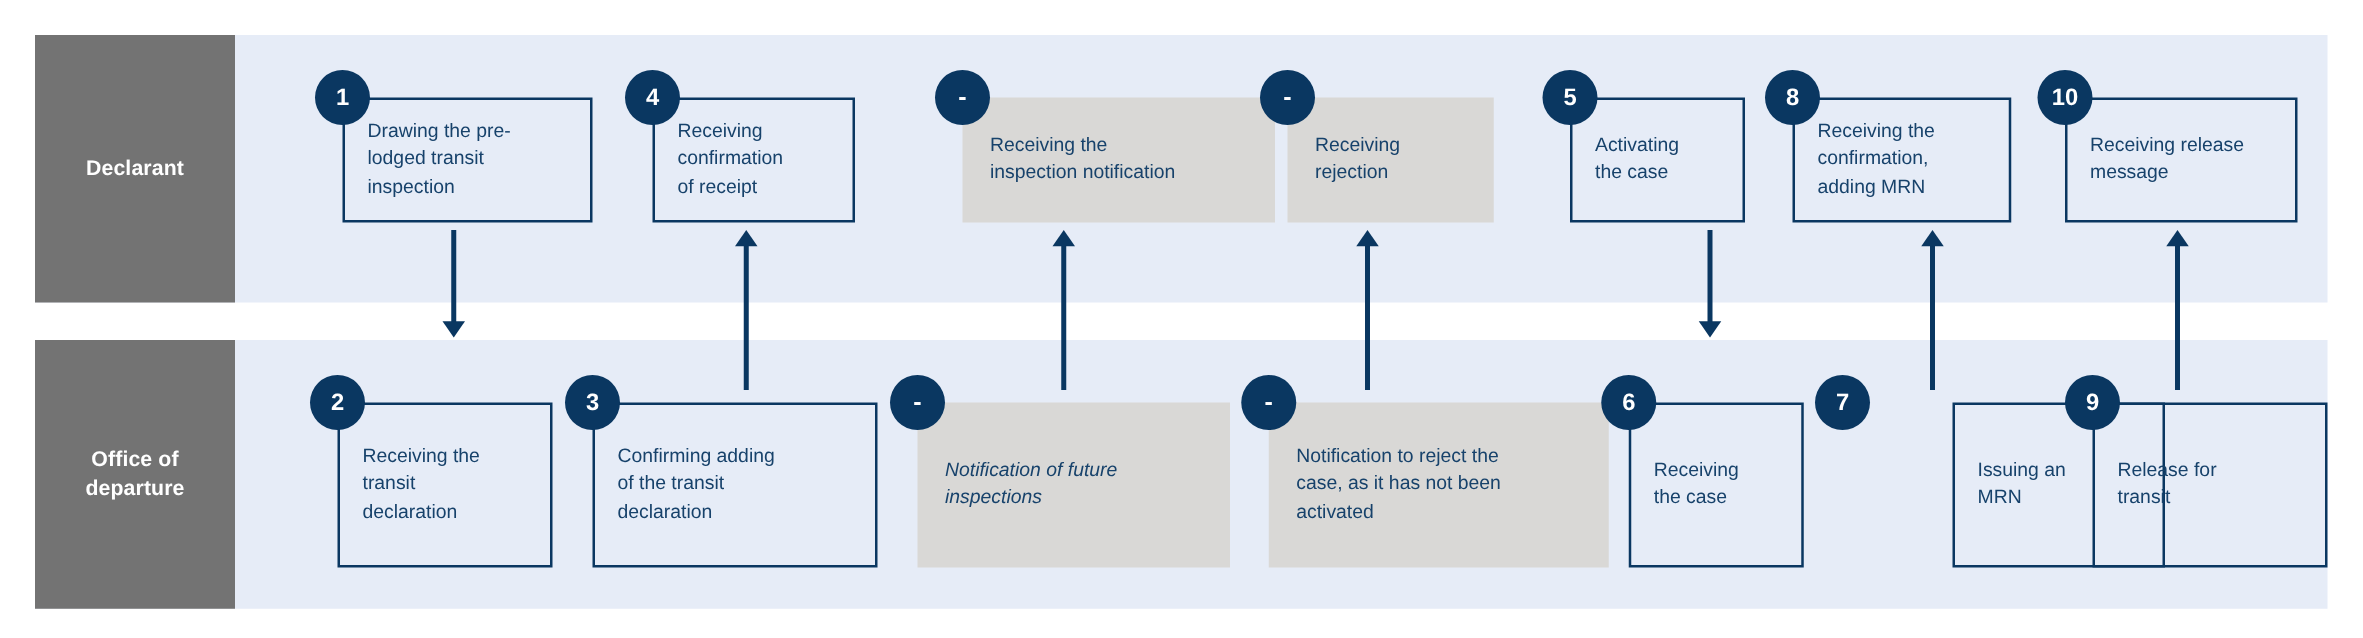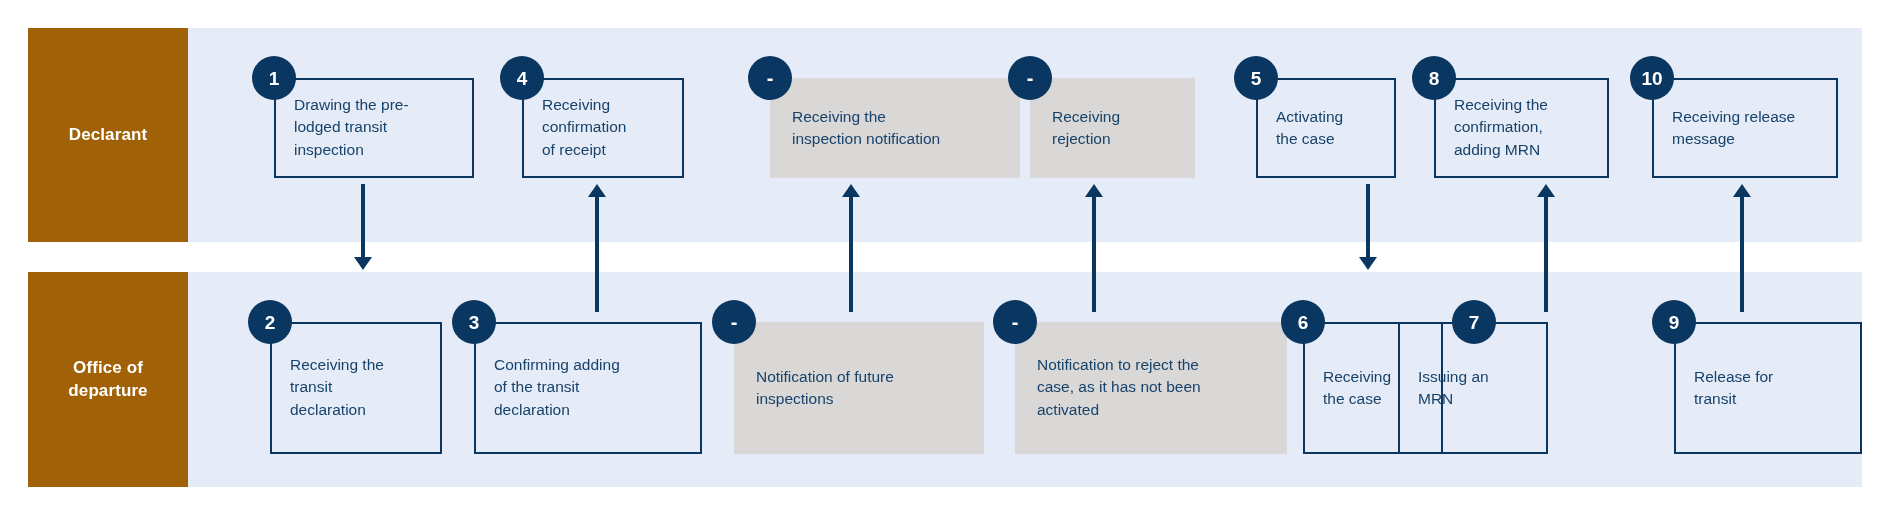--- a/index.html
+++ b/index.html
@@ -12,21 +12,21 @@
   #stage{position:relative;width:1890px;height:510px;}
 
   
   .band{position:absolute;left:28px;width:1834px;background:#e6ecf7;}
   .band.top{top:28px;height:214px;}
   .band.bottom{top:272px;height:215px;}
 
   
   .lane-label{
     position:absolute;left:28px;width:160px;
-    background:#a16207;
+    background:#737373;
     display:flex;align-items:center;justify-content:center;
     color:#ffffff;font-weight:bold;font-size:17px;line-height:1.32;
     text-align:center;letter-spacing:.1px;
   }
   .lane-label.top{top:28px;height:214px;}
   .lane-label.bottom{top:272px;height:215px;}
 
   
   .node{position:absolute;box-sizing:border-box;}
   .node .box{
@@ -158,21 +158,21 @@
   <div class="node outline" style="left:474px;top:322px;width:228px;height:132px;">
     <div class="box"></div>
     <div class="txt">Confirming adding
 of the transit
 declaration</div>
   </div>
   <div class="badge" style="left:452px;top:300px;">
     <span>3</span>
   </div>
 
-  <div class="node filled" style="left:734px;top:322px;width:250px;height:132px;">
+  <div class="node filled" style="left:734px;top:322px;width:250px;height:132px;font-style:italic;">
     <div class="box"></div>
     <div class="txt">Notification of future
 inspections</div>
   </div>
   <div class="badge dash" style="left:712px;top:300px;">
     <span>-</span>
   </div>
 
   <div class="node filled" style="left:1015px;top:322px;width:272px;height:132px;">
     <div class="box"></div>
@@ -186,21 +186,21 @@
 
   <div class="node outline" style="left:1303px;top:322px;width:140px;height:132px;">
     <div class="box"></div>
     <div class="txt">Receiving
 the case</div>
   </div>
   <div class="badge" style="left:1281px;top:300px;">
     <span>6</span>
   </div>
 
-  <div class="node outline" style="left:1398px;top:322px;width:150px;height:132px;">
+  <div class="node outline" style="left:1562px;top:322px;width:170px;height:132px;">
     <div class="box"></div>
     <div class="txt">Issuing an
 MRN</div>
   </div>
   <div class="badge" style="left:1452px;top:300px;">
     <span>7</span>
   </div>
 
   <div class="node outline" style="left:1674px;top:322px;width:188px;height:132px;">
     <div class="box"></div>

